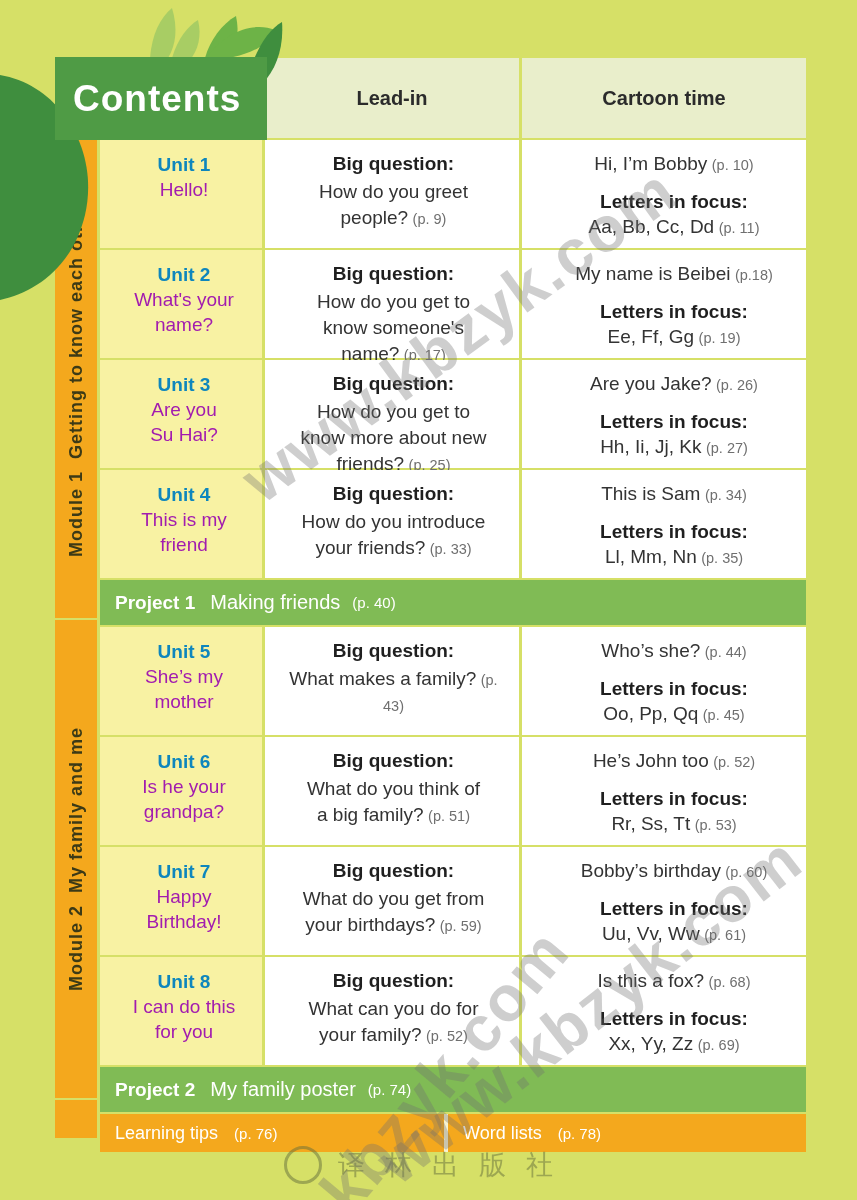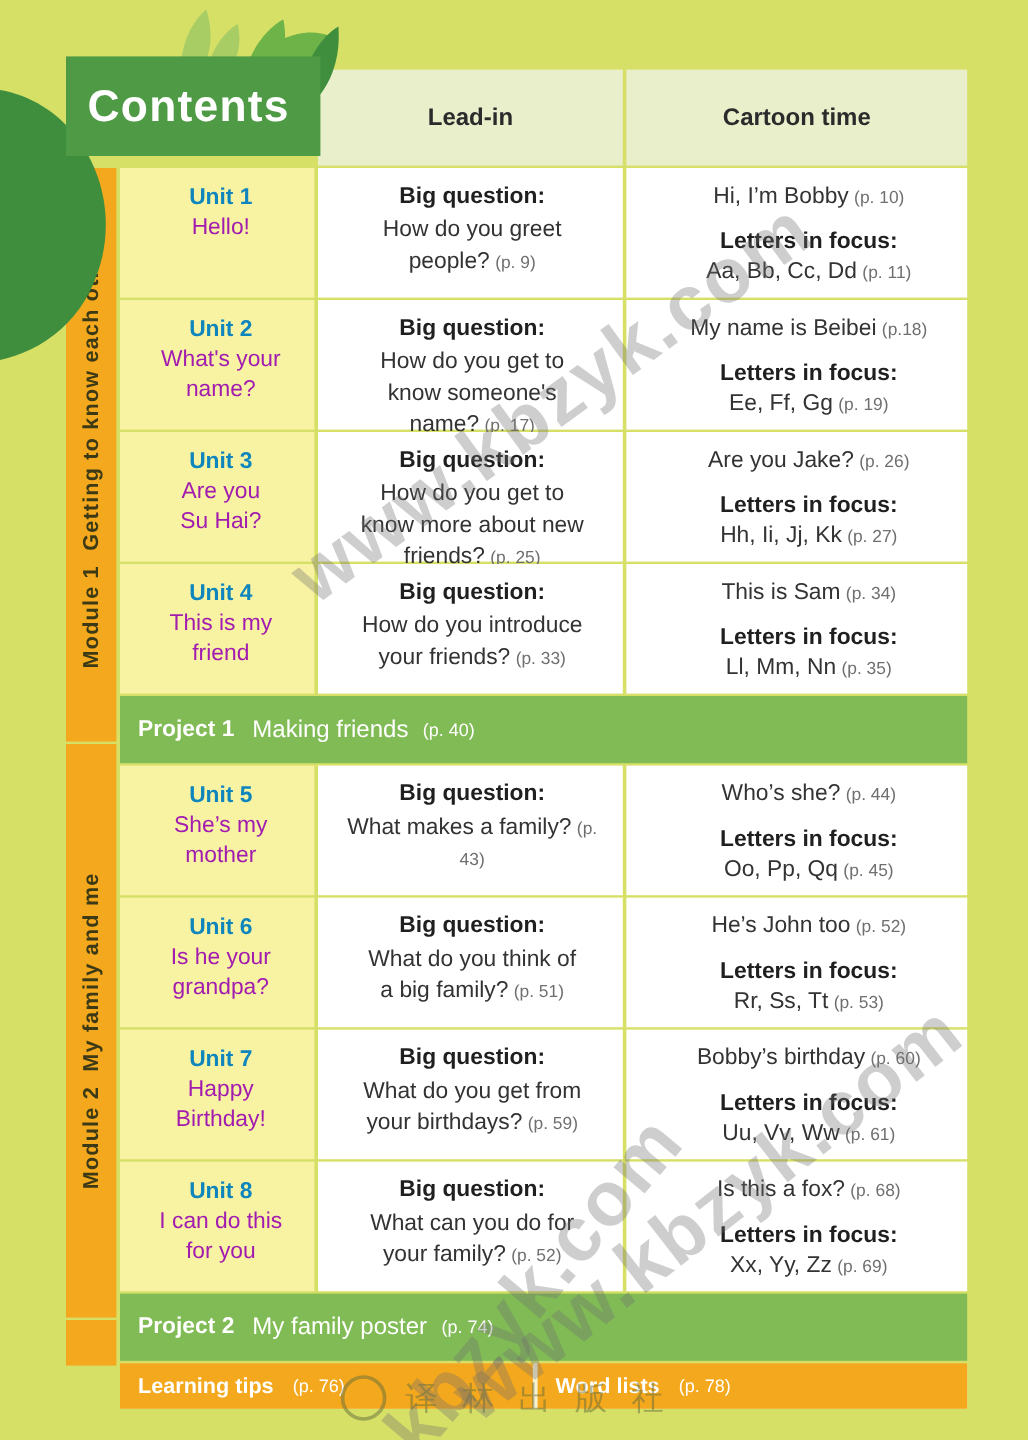--- a/index.html
+++ b/index.html
@@ -5,21 +5,21 @@
   html,body{margin:0;padding:0;background:#b9c24e;}
   .page{
     position:relative;width:857px;height:1200px;margin:0 auto;
     background:#d6e067;overflow:hidden;
     font-family:"Liberation Sans",sans-serif;
   }
   
   .leaves{position:absolute;left:0;top:0;z-index:2;pointer-events:none;}
   
   .contents-block{
-    position:absolute;left:55px;top:47px;width:212px;height:83px;
+    position:absolute;left:55px;top:57px;width:212px;height:83px;
     background:#4f9b45;z-index:3;display:flex;align-items:center;
   }
   .contents-block .ttl{
     color:#ffffff;font-size:37px;font-weight:bold;padding-left:18px;letter-spacing:1px;
   }
   
   .hcell{
     position:absolute;top:58px;height:80px;background:#e9eecb;
     display:flex;align-items:center;justify-content:center;
     font-weight:bold;font-size:20px;color:#2b2b2b;z-index:1;
@@ -51,35 +51,35 @@
   .unit-no{color:#0e86bd;font-weight:bold;font-size:19px;line-height:25px;}
   .unit-title{color:#a21caf;font-size:19px;line-height:25px;white-space:pre-line;}
   .bq,.lif{font-weight:bold;font-size:19px;color:#1f1f1f;line-height:25px;}
   .q,.ct,.lt{font-size:19px;color:#333333;line-height:25px;white-space:pre-line;}
   .pg{font-size:14.5px;color:#6f6f6f;}
   .qwrap,.cwrap,.lwrap{line-height:25px;}
   .qwrap{margin-top:3px;}
   .lif{margin-top:11px;}
   
   .project-row{
-    height:56px;background:#80bb55;display:flex;align-items:center;
+    height:45px;background:#80bb55;display:flex;align-items:center;
     padding-left:15px;box-sizing:border-box;color:#ffffff;
   }
   .project-label{font-weight:bold;font-size:19px;}
   .project-title{font-size:20px;margin-left:15px;}
   .project-page{font-size:15px;margin-left:12px;}
   
   .footer-row{height:38px;display:flex;gap:4px;background:#f7f2cf;}
   .fcell{
     background:#f4a81d;display:flex;align-items:center;
     padding-left:15px;box-sizing:border-box;color:#ffffff;
   }
   .fcell.tips{width:344px;}
   .fcell.words{flex:1;}
-  .f-label{font-weight:bold;font-size:18px;}
+  .f-label{font-weight:normal;font-size:18px;}
   .f-page{font-size:15px;margin-left:16px;}
   
   .wm{
     position:absolute;z-index:4;font-weight:bold;white-space:nowrap;
     color:rgba(110,110,110,0.34);pointer-events:none;letter-spacing:2px;
   }
   .wm1{font-size:64px;left:200px;top:298px;transform:rotate(-36deg);}
   .wm2{font-size:64px;left:330px;top:973px;transform:rotate(-38deg);}
   .wm3{font-size:64px;left:130px;top:1100px;transform:rotate(-50deg);}
   .publisher{

